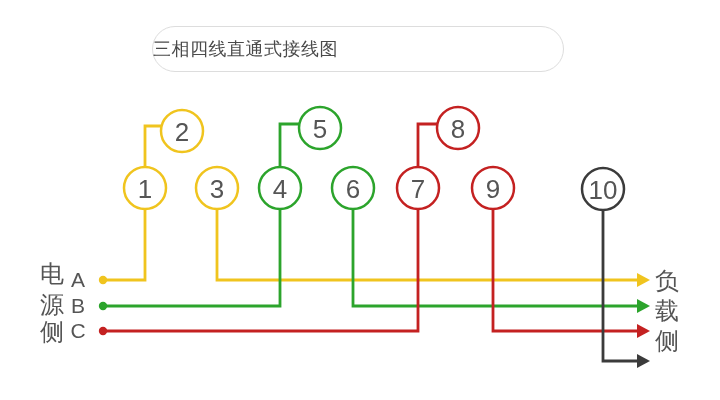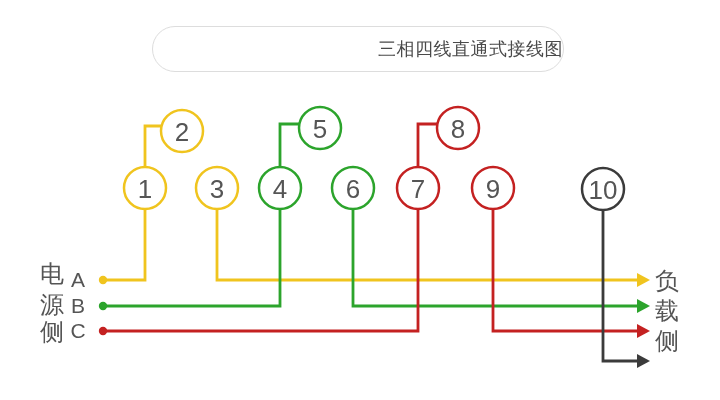--- a/index.html
+++ b/index.html
@@ -19,21 +19,21 @@
     position: absolute;
     left: 152px;
     top: 26px;
     width: 410px;
     height: 44px;
     border: 1.5px solid #dddddd;
     border-radius: 23px;
     background: #ffffff;
     display: flex;
     align-items: center;
-    justify-content: flex-end;
+    justify-content: flex-start;
   }
   .title-text {
     font-size: 18px;
     letter-spacing: 0.5px;
     color: #4a4a4a;
   }
   svg.diagram {
     position: absolute;
     left: 0;
     top: 0;

